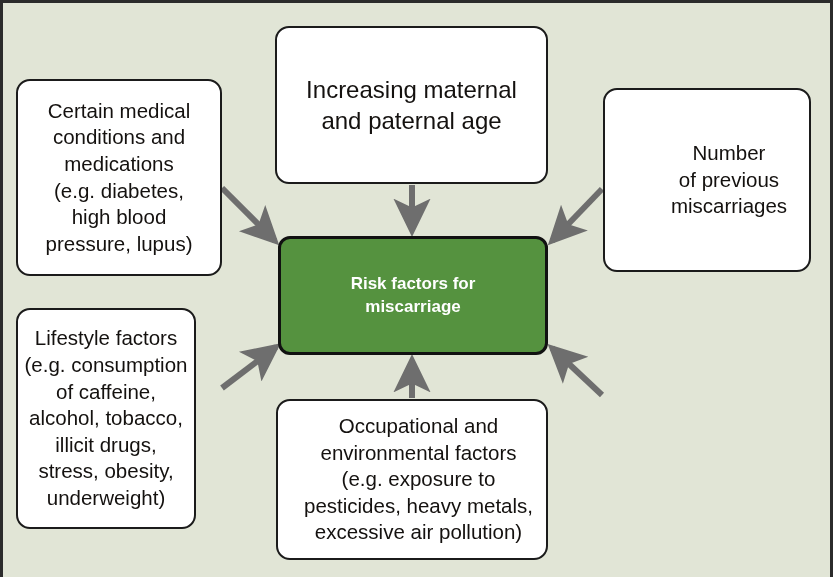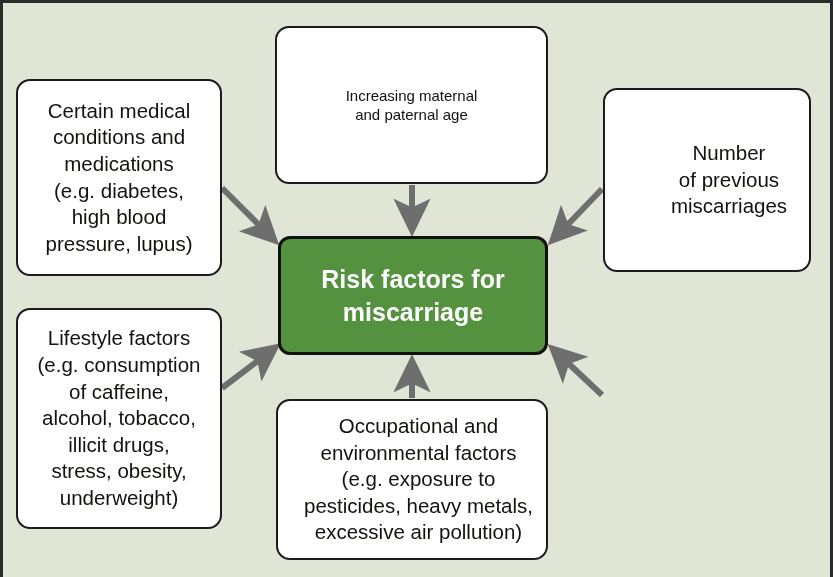--- a/index.html
+++ b/index.html
@@ -35,37 +35,37 @@
   }
   .node .txt{
     display:block;
     line-height:1.30;
     white-space:pre-line;
     padding:0 6px;
   }
 
   
   #node-medical   {left:13px; top:76px;  width:206px; height:197px; font-size:20.5px;}
-  #node-lifestyle {left:13px; top:305px; width:206px; height:221px; font-size:20.5px;}
-  #node-age       {left:272px;top:23px;  width:273px; height:158px; font-size:15px;}
+  #node-lifestyle {left:13px; top:305px; width:180px; height:221px; font-size:20.5px;}
+  #node-age       {left:272px;top:23px;  width:273px; height:158px; font-size:24px;}
   #node-occupational{left:273px;top:396px;width:272px;height:161px; font-size:20.5px;padding-left:13px;}
   #node-previous  {left:600px;top:85px;  width:208px; height:184px; font-size:20.5px;padding-left:44px;}
   #node-race      {left:600px;top:298px; width:208px; height:186px; font-size:20.5px;}
 
   #node-center{
     position:absolute;
     left:275px;top:233px;width:270px;height:119px;
     box-sizing:border-box;
     display:flex;align-items:center;justify-content:center;text-align:center;
     background:#55923f;
     border:3px solid #111111;
     border-radius:12px;
     color:#ffffff;
     font-weight:bold;
-    font-size:25px;
+    font-size:17px;
     z-index:4;
   }
   #node-center .txt{display:block;line-height:1.32;white-space:pre-line;}
 </style>
 </head>
 <body>
 
 <div id="canvas">
 
   <svg id="arrow-layer" viewBox="0 0 833 577" width="833" height="577" xmlns="http://www.w3.org/2000/svg">

